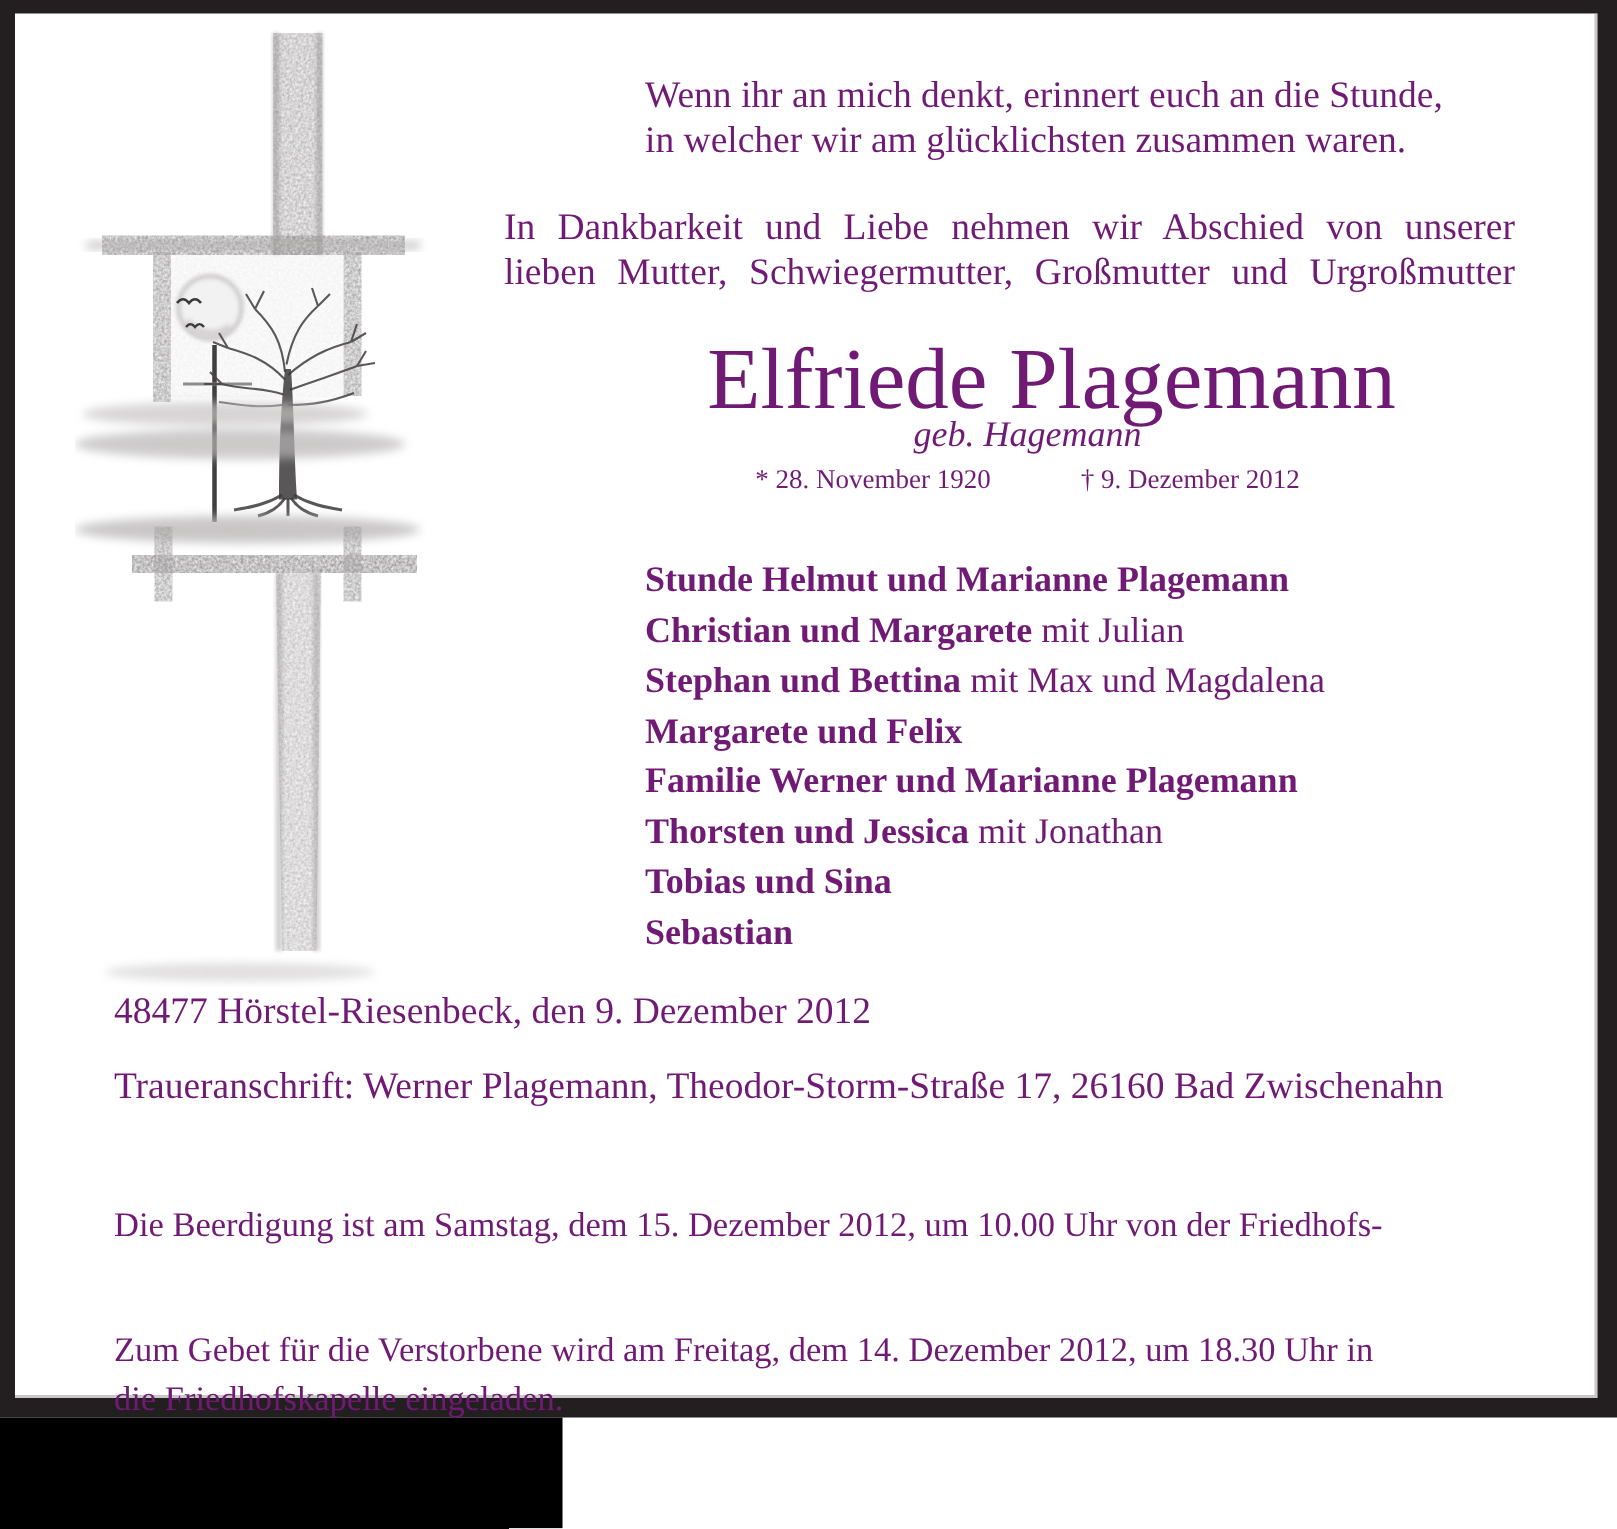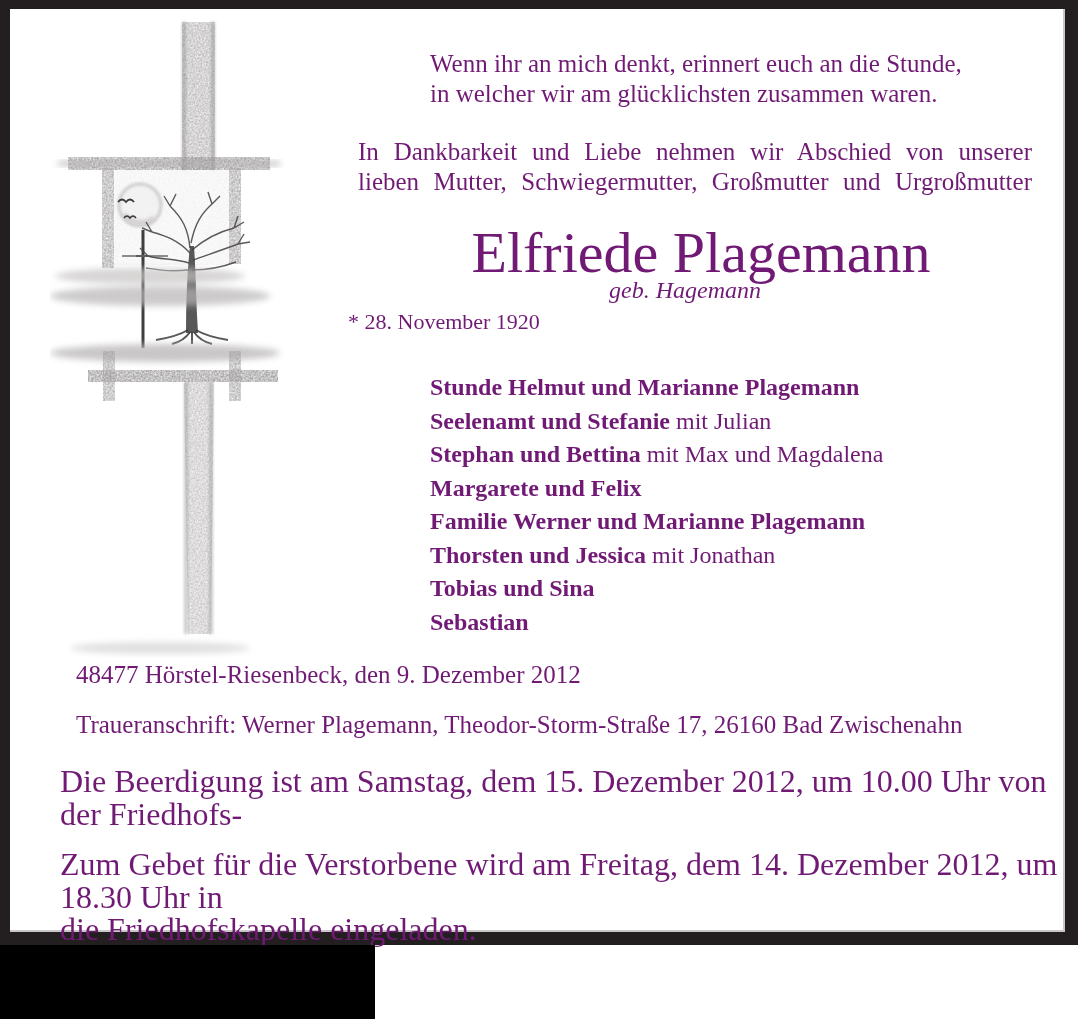--- a/index.html
+++ b/index.html
@@ -13,34 +13,34 @@
     border-style:solid; border-color:#231f20;
     border-width:9px 13px 13px 10px;
     box-shadow: inset -2px -2px 0 #c9c7c8;
   }
   .black-block {
     position:absolute; left:0; top:945px; width:375px; height:74px; background:#000000;
   }
   .illu { position:absolute; left:40px; top:9px; }
 
   .quote { position:absolute; left:420px; top:40px; font-size:25px; line-height:30px; }
-  .intro { position:absolute; left:348px; top:128px; width:674px; font-size:25px; line-height:30px; }
+  .intro { position:absolute; left:326px; top:128px; width:674px; font-size:25px; line-height:30px; }
   .just  { text-align:justify; text-align-last:justify; }
   .name  {
     position:absolute; left:338px; top:196px; width:674px; margin:16px;
     text-align:center; font-size:58px; line-height:64px; font-weight:400;
     letter-spacing:0px;
   }
   .maiden { position:absolute; left:338px; top:268px; width:674px; text-align:center; font-size:24px;font-style:italic; }
-  .dates  { position:absolute; left:338px; top:300px; width:674px; display:flex; justify-content:space-between; gap:60px; font-size:22px; }
+  .dates  { position:absolute; left:338px; top:300px; width:674px; display:flex; justify-content:center; gap:60px; font-size:18px; }
   .mourners { position:absolute; left:420px; top:362px; font-size:24px; line-height:33.5px; }
   .mourners .b { font-weight:bold; }
   .place { position:absolute; left:66px; top:652px; font-size:25px; }
   .addr  { position:absolute; left:66px; top:702px; font-size:25px; }
-  .par   { position:absolute; left:50px; font-size:32px; line-height:32.5px; }
+  .par   { position:absolute; left:66px; font-size:23px; line-height:32.5px;margin-top:36px; }
   .funeral { top:756px; }
   .prayer  { top:839px; }
 </style>
 </head>
 <body>
 
 <div class="page">
 
   <div class="frame">
 
@@ -127,25 +127,26 @@
     <div class="intro">
       <div class="just">In Dankbarkeit und Liebe nehmen wir Abschied von unserer</div>
       <div class="just">lieben Mutter, Schwiegermutter, Großmutter und Urgroßmutter</div>
     </div>
 
     <h1 class="name">Elfriede Plagemann</h1>
     <div class="maiden">geb. Hagemann</div>
 
     <div class="dates">
       <span>* 28. November 1920</span>
+      <span>† 9. Dezember 2012</span>
     </div>
 
     <div class="mourners">
       <div><span class="b">Stunde Helmut und Marianne Plagemann</span><span></span></div>
-      <div><span class="b">Seelenamt und Stefanie</span><span> mit Julian</span></div>
+      <div><span class="b">Christian und Margarete</span><span> mit Julian</span></div>
       <div><span class="b">Stephan und Bettina</span><span> mit Max und Magdalena</span></div>
       <div><span class="b">Margarete und Felix</span><span></span></div>
       <div><span class="b">Familie Werner und Marianne Plagemann</span><span></span></div>
       <div><span class="b">Thorsten und Jessica</span><span> mit Jonathan</span></div>
       <div><span class="b">Tobias und Sina</span><span></span></div>
       <div><span class="b">Sebastian</span><span></span></div>
     </div>
 
     <div class="place">48477 Hörstel-Riesenbeck, den 9. Dezember 2012</div>
 

